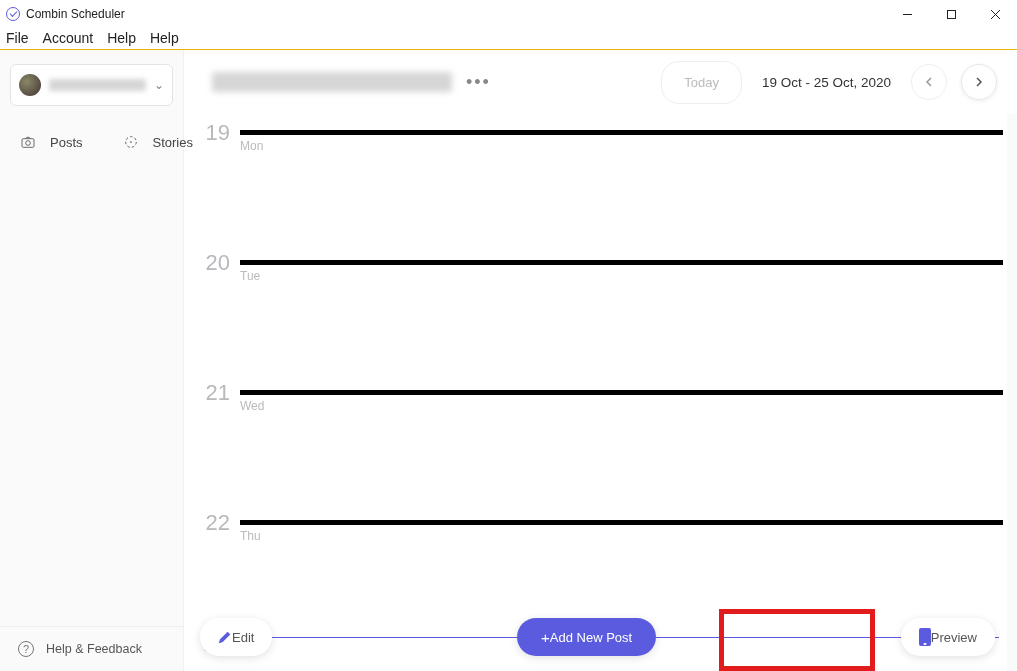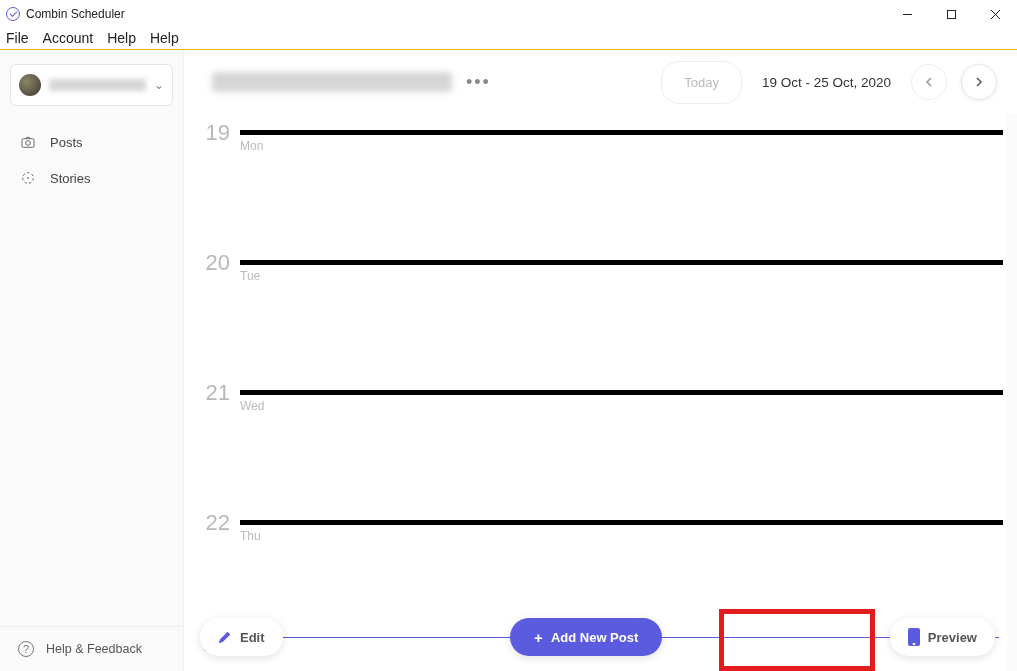--- a/index.html
+++ b/index.html
@@ -20,21 +20,21 @@
   .menu-item { cursor: default; }
 
   
   .body { display: flex; height: calc(671px - 28px - 22px); }
   .sidebar { width: 184px; background: #fafafa; border-right: 1px solid #f0f0f0; display: flex; flex-direction: column; }
   .account-picker { margin: 14px 10px 10px 10px; height: 42px; border: 1px solid #e4e4e8; border-radius: 6px; display: flex; align-items: center; padding: 0 8px; gap: 8px; background: #fff; }
   .avatar { width: 22px; height: 22px; border-radius: 50%; background: radial-gradient(circle at 35% 35%, #886, #433); filter: blur(0.4px); }
   .account-name { flex: 1; height: 12px; background: #d6d6d6; filter: blur(2.5px); border-radius: 2px; }
   .chevron { color: #888; font-size: 12px; }
 
-  .nav { display: flex; flex-direction: column; padding: 8px 0; }
+  .nav { display: flex; padding: 8px 0; }
   .nav-item { display: flex; align-items: center; gap: 14px; padding: 10px 20px; font-size: 13px; color: #444; }
   .nav-icon { width: 16px; height: 16px; stroke: #555; stroke-width: 1.3; fill: none; }
 
   .sidebar-footer { margin-top: auto; border-top: 1px solid #eee; display: flex; align-items: center; gap: 12px; padding: 14px 18px; font-size: 12.5px; color: #555; }
   .help-icon { width: 16px; height: 16px; border: 1.3px solid #777; border-radius: 50%; display: flex; align-items: center; justify-content: center; font-size: 11px; color: #777; }
 
   
   .main { flex: 1; position: relative; display: flex; flex-direction: column; }
   .main-header { height: 64px; display: flex; align-items: center; padding: 0 20px 0 28px; gap: 14px; }
   .header-title { height: 20px; width: 240px; background: #d6d6d6; filter: blur(3px); border-radius: 3px; }
@@ -48,21 +48,21 @@
   .nav-arrow.active svg { stroke: #555; }
 
   .calendar { flex: 1; overflow: hidden; padding-right: 14px; }
   .day-row { display: flex; align-items: flex-start; min-height: 130px; padding: 6px 0; }
   .day-num { width: 56px; text-align: right; font-size: 22px; font-weight: 400; color: #b8b8bd; padding-right: 10px; }
   .day-body { flex: 1; border-top: 5px solid #000000; padding-top: 4px; margin-top: 10px; font-size: 12px; color: #bbb; }
 
   
   .action-bar { position: absolute; left: 0; right: 0; bottom: 12px; height: 44px; display: flex; align-items: center; padding: 0 22px; pointer-events: none; }
   .action-bar::before { content: ""; position: absolute; left: 60px; right: 18px; top: 50%; height: 1px; background: #5b5be0; z-index: 0; }
-  .pill { height: 38px; border-radius: 19px; display: flex; align-items: center; gap: 8px; padding: 0 18px; background: #fff; box-shadow: 0 2px 8px rgba(0,0,0,0.12); font-size: 13px; color: #555; z-index: 1; pointer-events: auto; font-weight: bold; }
+  .pill { height: 38px; border-radius: 19px; display: flex; align-items: center; padding: 0 18px; background: #fff; box-shadow: 0 2px 8px rgba(0,0,0,0.12); font-size: 13px; color: #555; z-index: 1; pointer-events: auto; }
   .edit-pill { margin-left: -6px; }
   .edit-icon { width: 14px; height: 14px; stroke: #5b5be0; stroke-width: 1.5; fill: #5b5be0; }
   .add-pill { background: #5b5be0; color: #fff; margin-left: auto; margin-right: auto; padding: 0 24px; }
   .add-icon { font-size: 15px; line-height: 1; }
   .preview-pill { }
   .phone-icon { width: 12px; height: 18px; background: #5b5be0; border-radius: 2px; position: relative; }
   .phone-icon::after { content: ""; position: absolute; bottom: 1.5px; left: 50%; transform: translateX(-50%); width: 3px; height: 1.5px; background: #fff; border-radius: 1px; }
   .day-num-bottom { position: absolute; left: 20px; bottom: 2px; font-size: 22px; font-weight: 600; color: #bcbcc2; z-index: 0; }
 
   .highlight-box { position: absolute; border: 5px solid #e21c1c; z-index: 5; pointer-events: none; }

